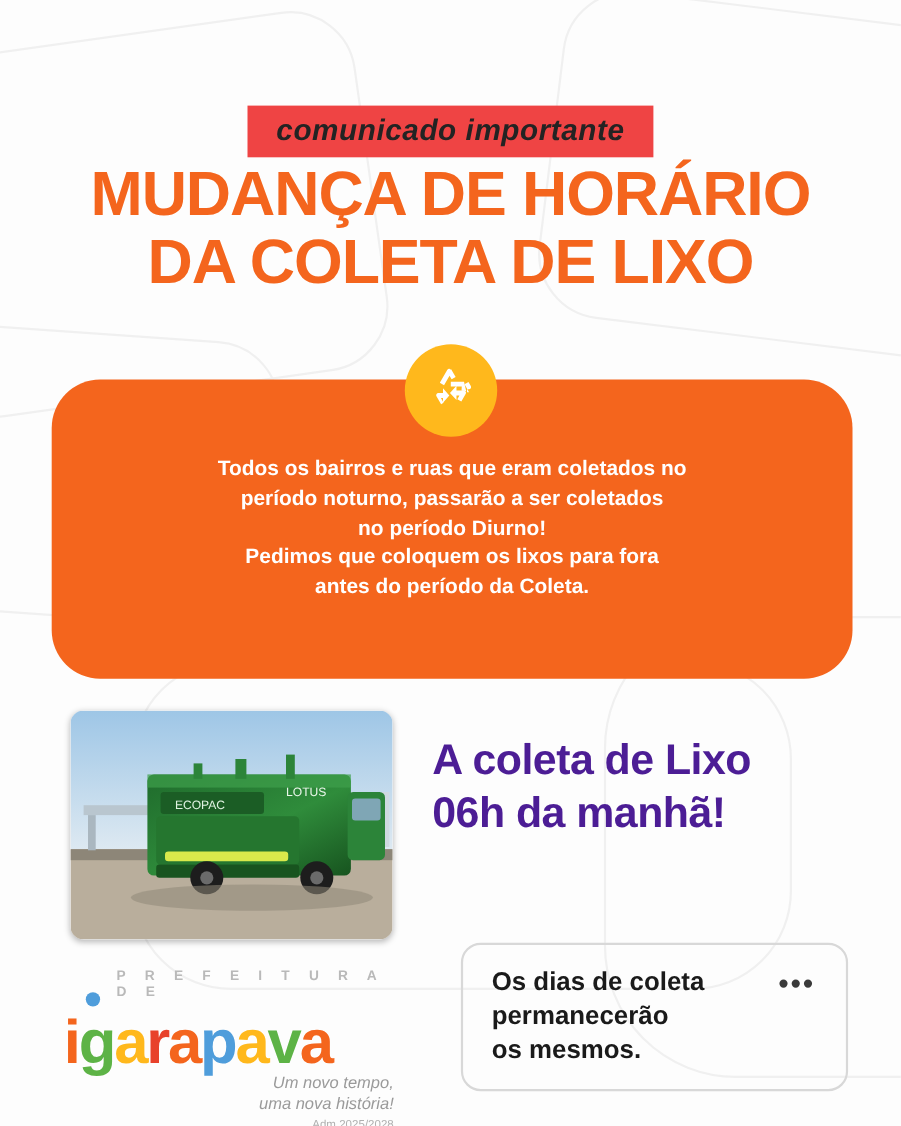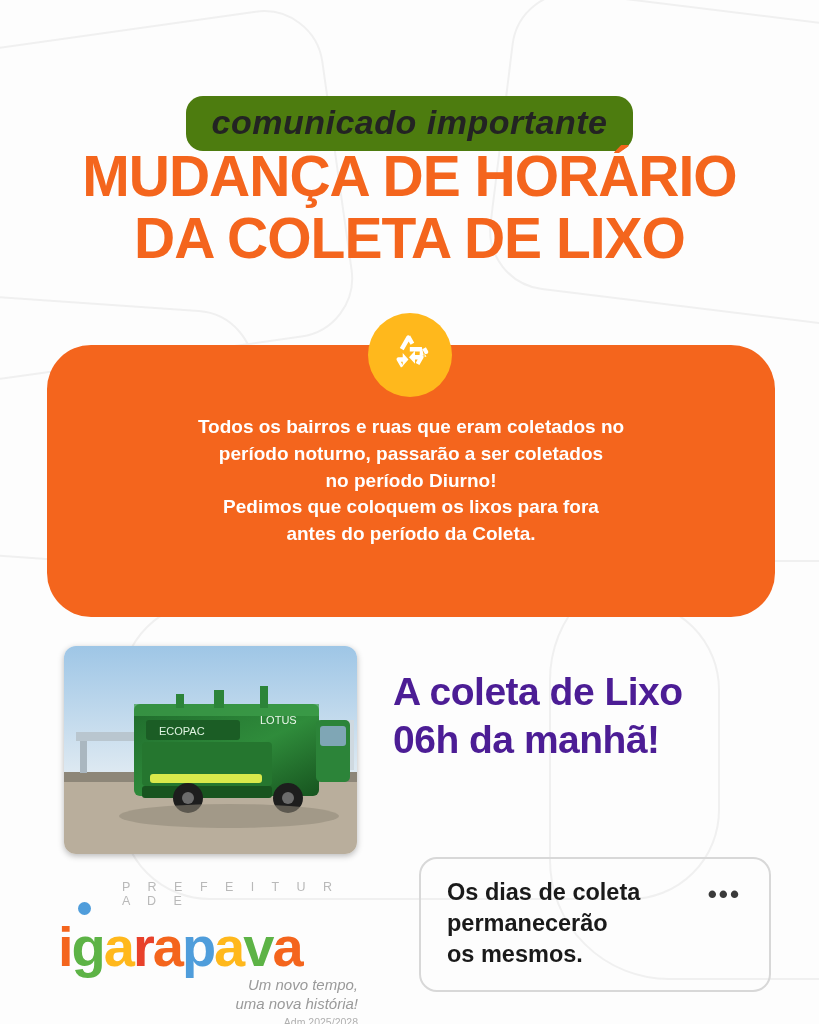--- a/index.html
+++ b/index.html
@@ -35,28 +35,27 @@
 
   
   .badge-wrap {
     position: absolute;
     top: 96px;
     left: 0; right: 0;
     text-align: center;
   }
   .badge {
     display: inline-block;
-    background: #4d7c0f;
+    background: #ef4444;
     color: #232323;
     font-weight: bold;
-    font-size: 34px;
+    font-size: 27px;
     letter-spacing: 0.5px;
     padding: 7px 26px 9px;
     font-style: italic;
-    border-radius: 17px;
   }
 
   .headline {
     position: absolute;
     top: 146px;
     left: 0; right: 0;
     text-align: center;
     color: #f4651d;
     font-weight: bold;
     font-size: 57px;
@@ -159,22 +158,22 @@
   .logo {
     position: absolute;
     left: 58px;
     top: 880px;
     width: 300px;
   }
   .logo .pref {
     font-size: 12.5px;
     letter-spacing: 7px;
     color: #b9b9b9;
-    font-weight: normal;
-    margin-left: 64px;
+    font-weight: bold;
+    margin-left: 48px;
   }
   .logo .city {
     font-size: 56px;
     font-weight: bold;
     letter-spacing: -2px;
     line-height: 0.96;
     margin-top: 12px;
   }
   .logo .city span { display: inline; }
   .c-i { color: #f4651d; }

